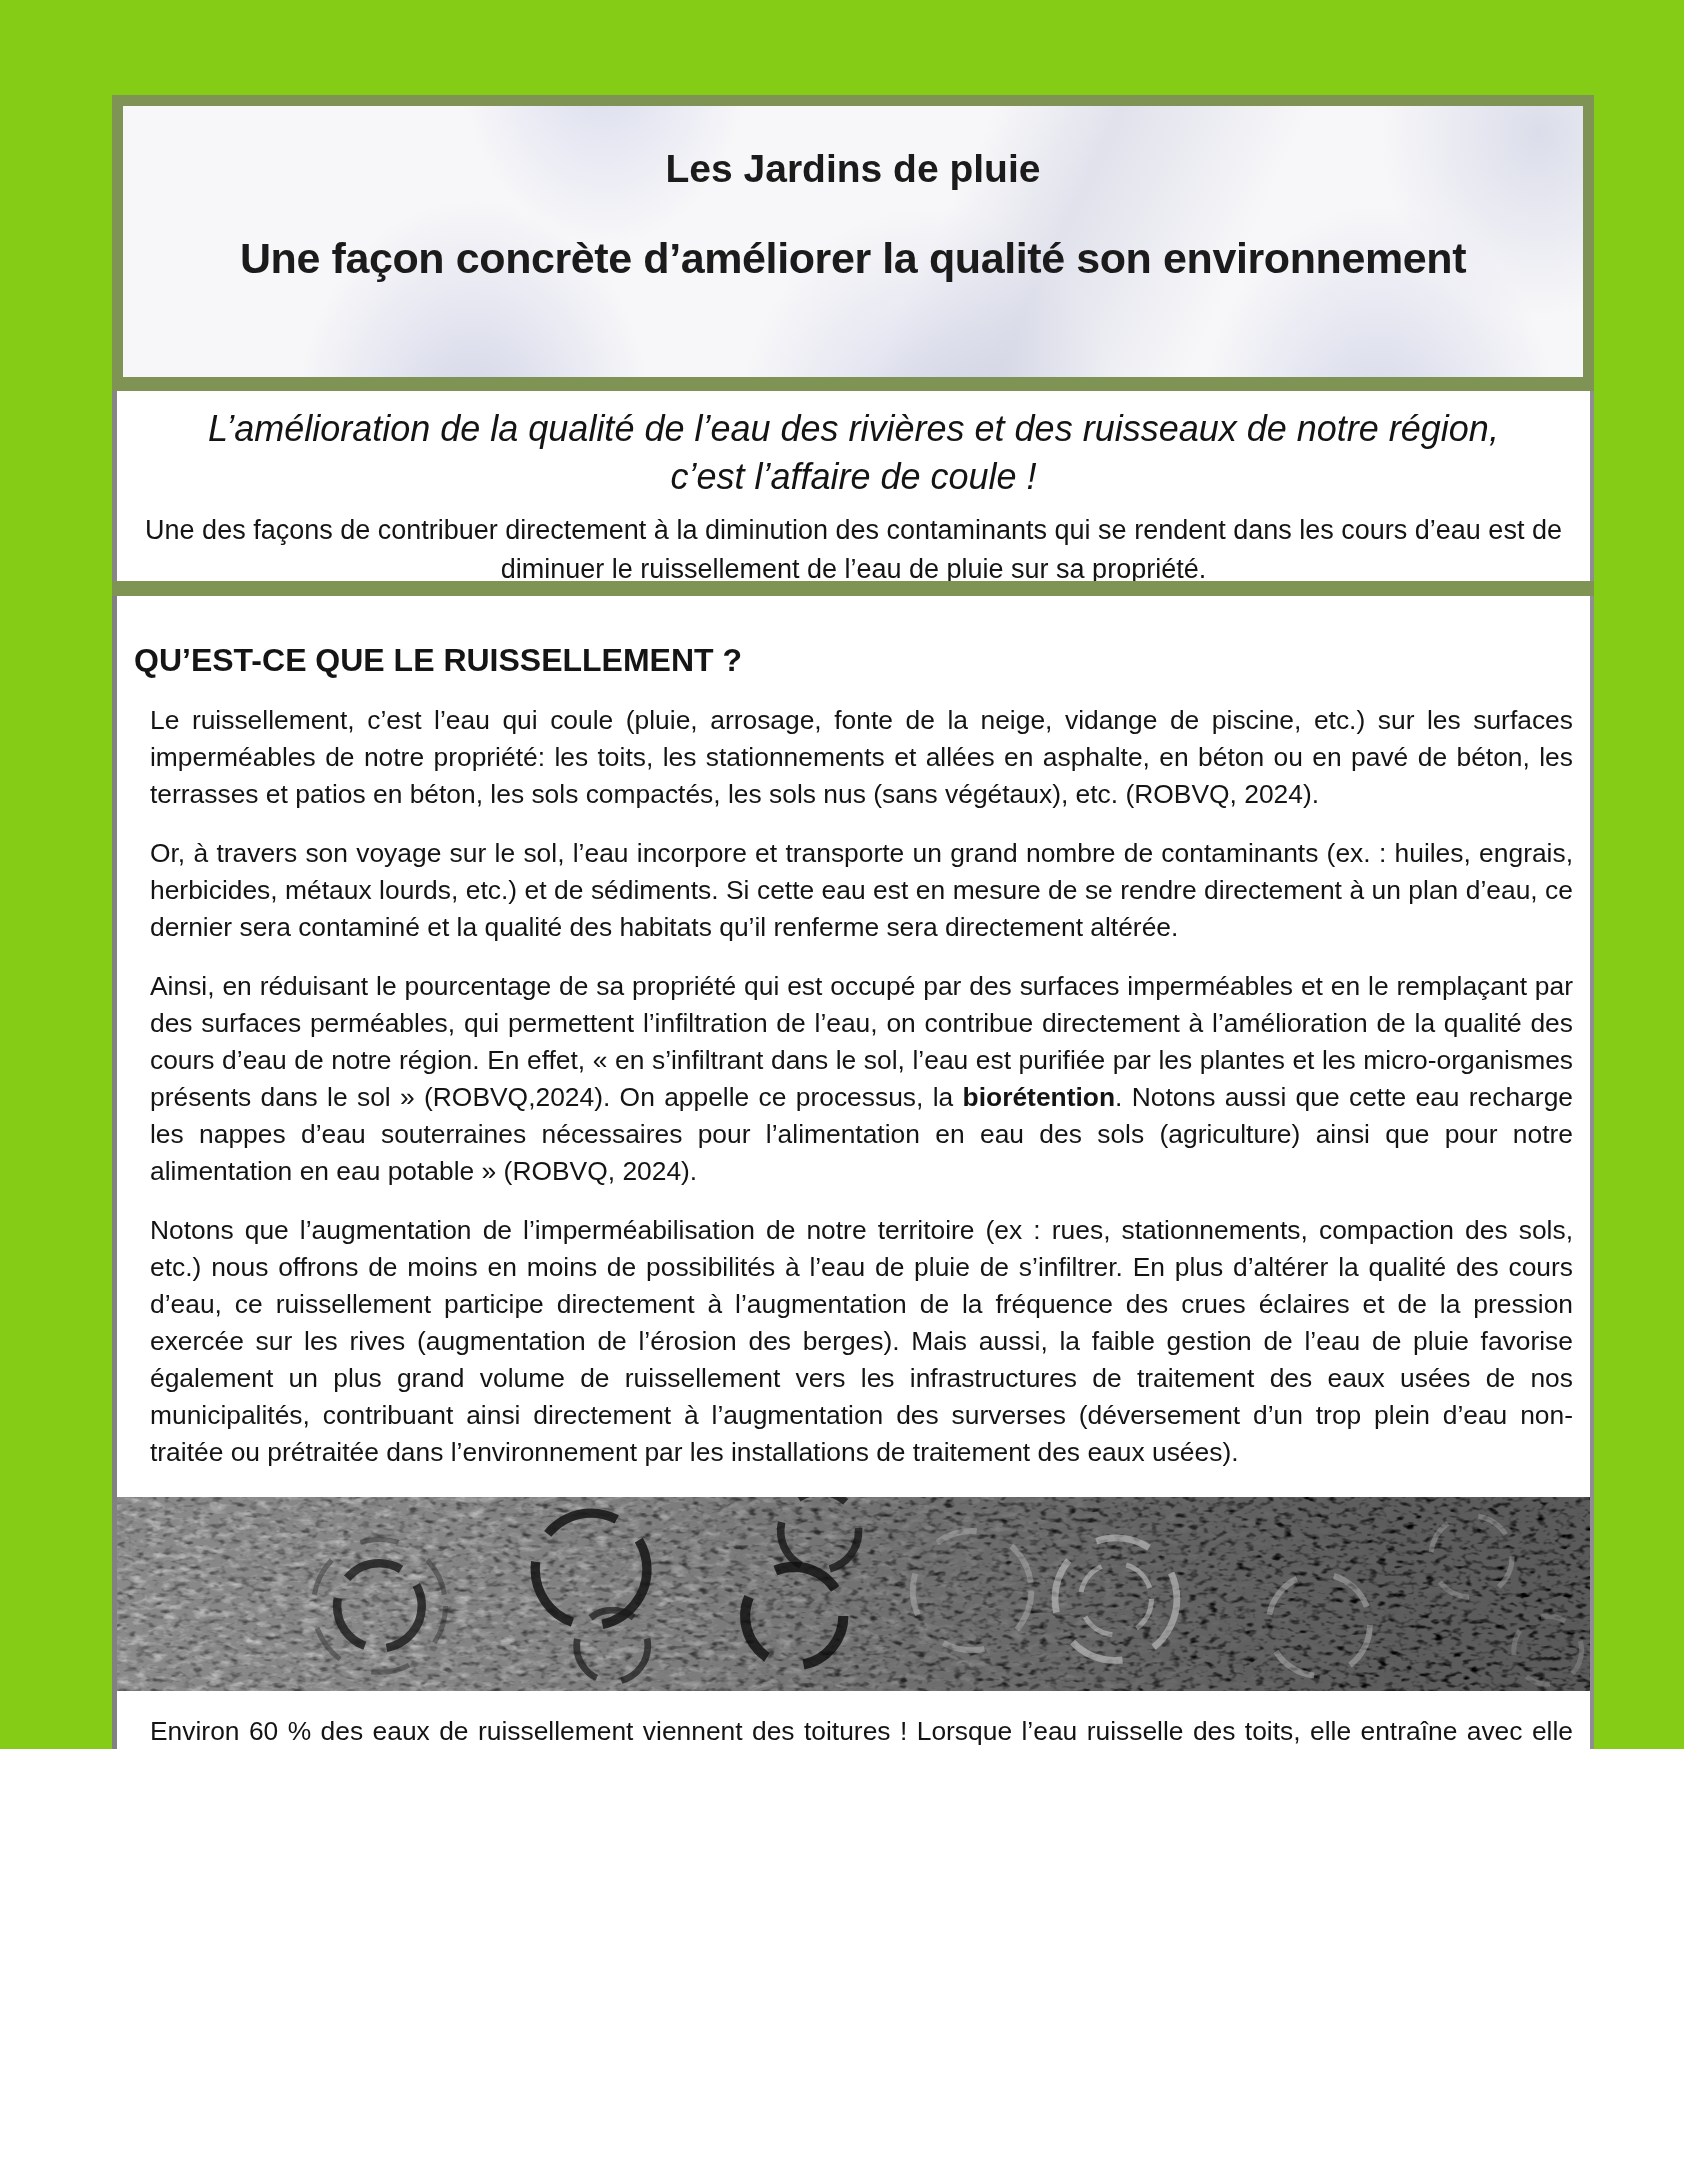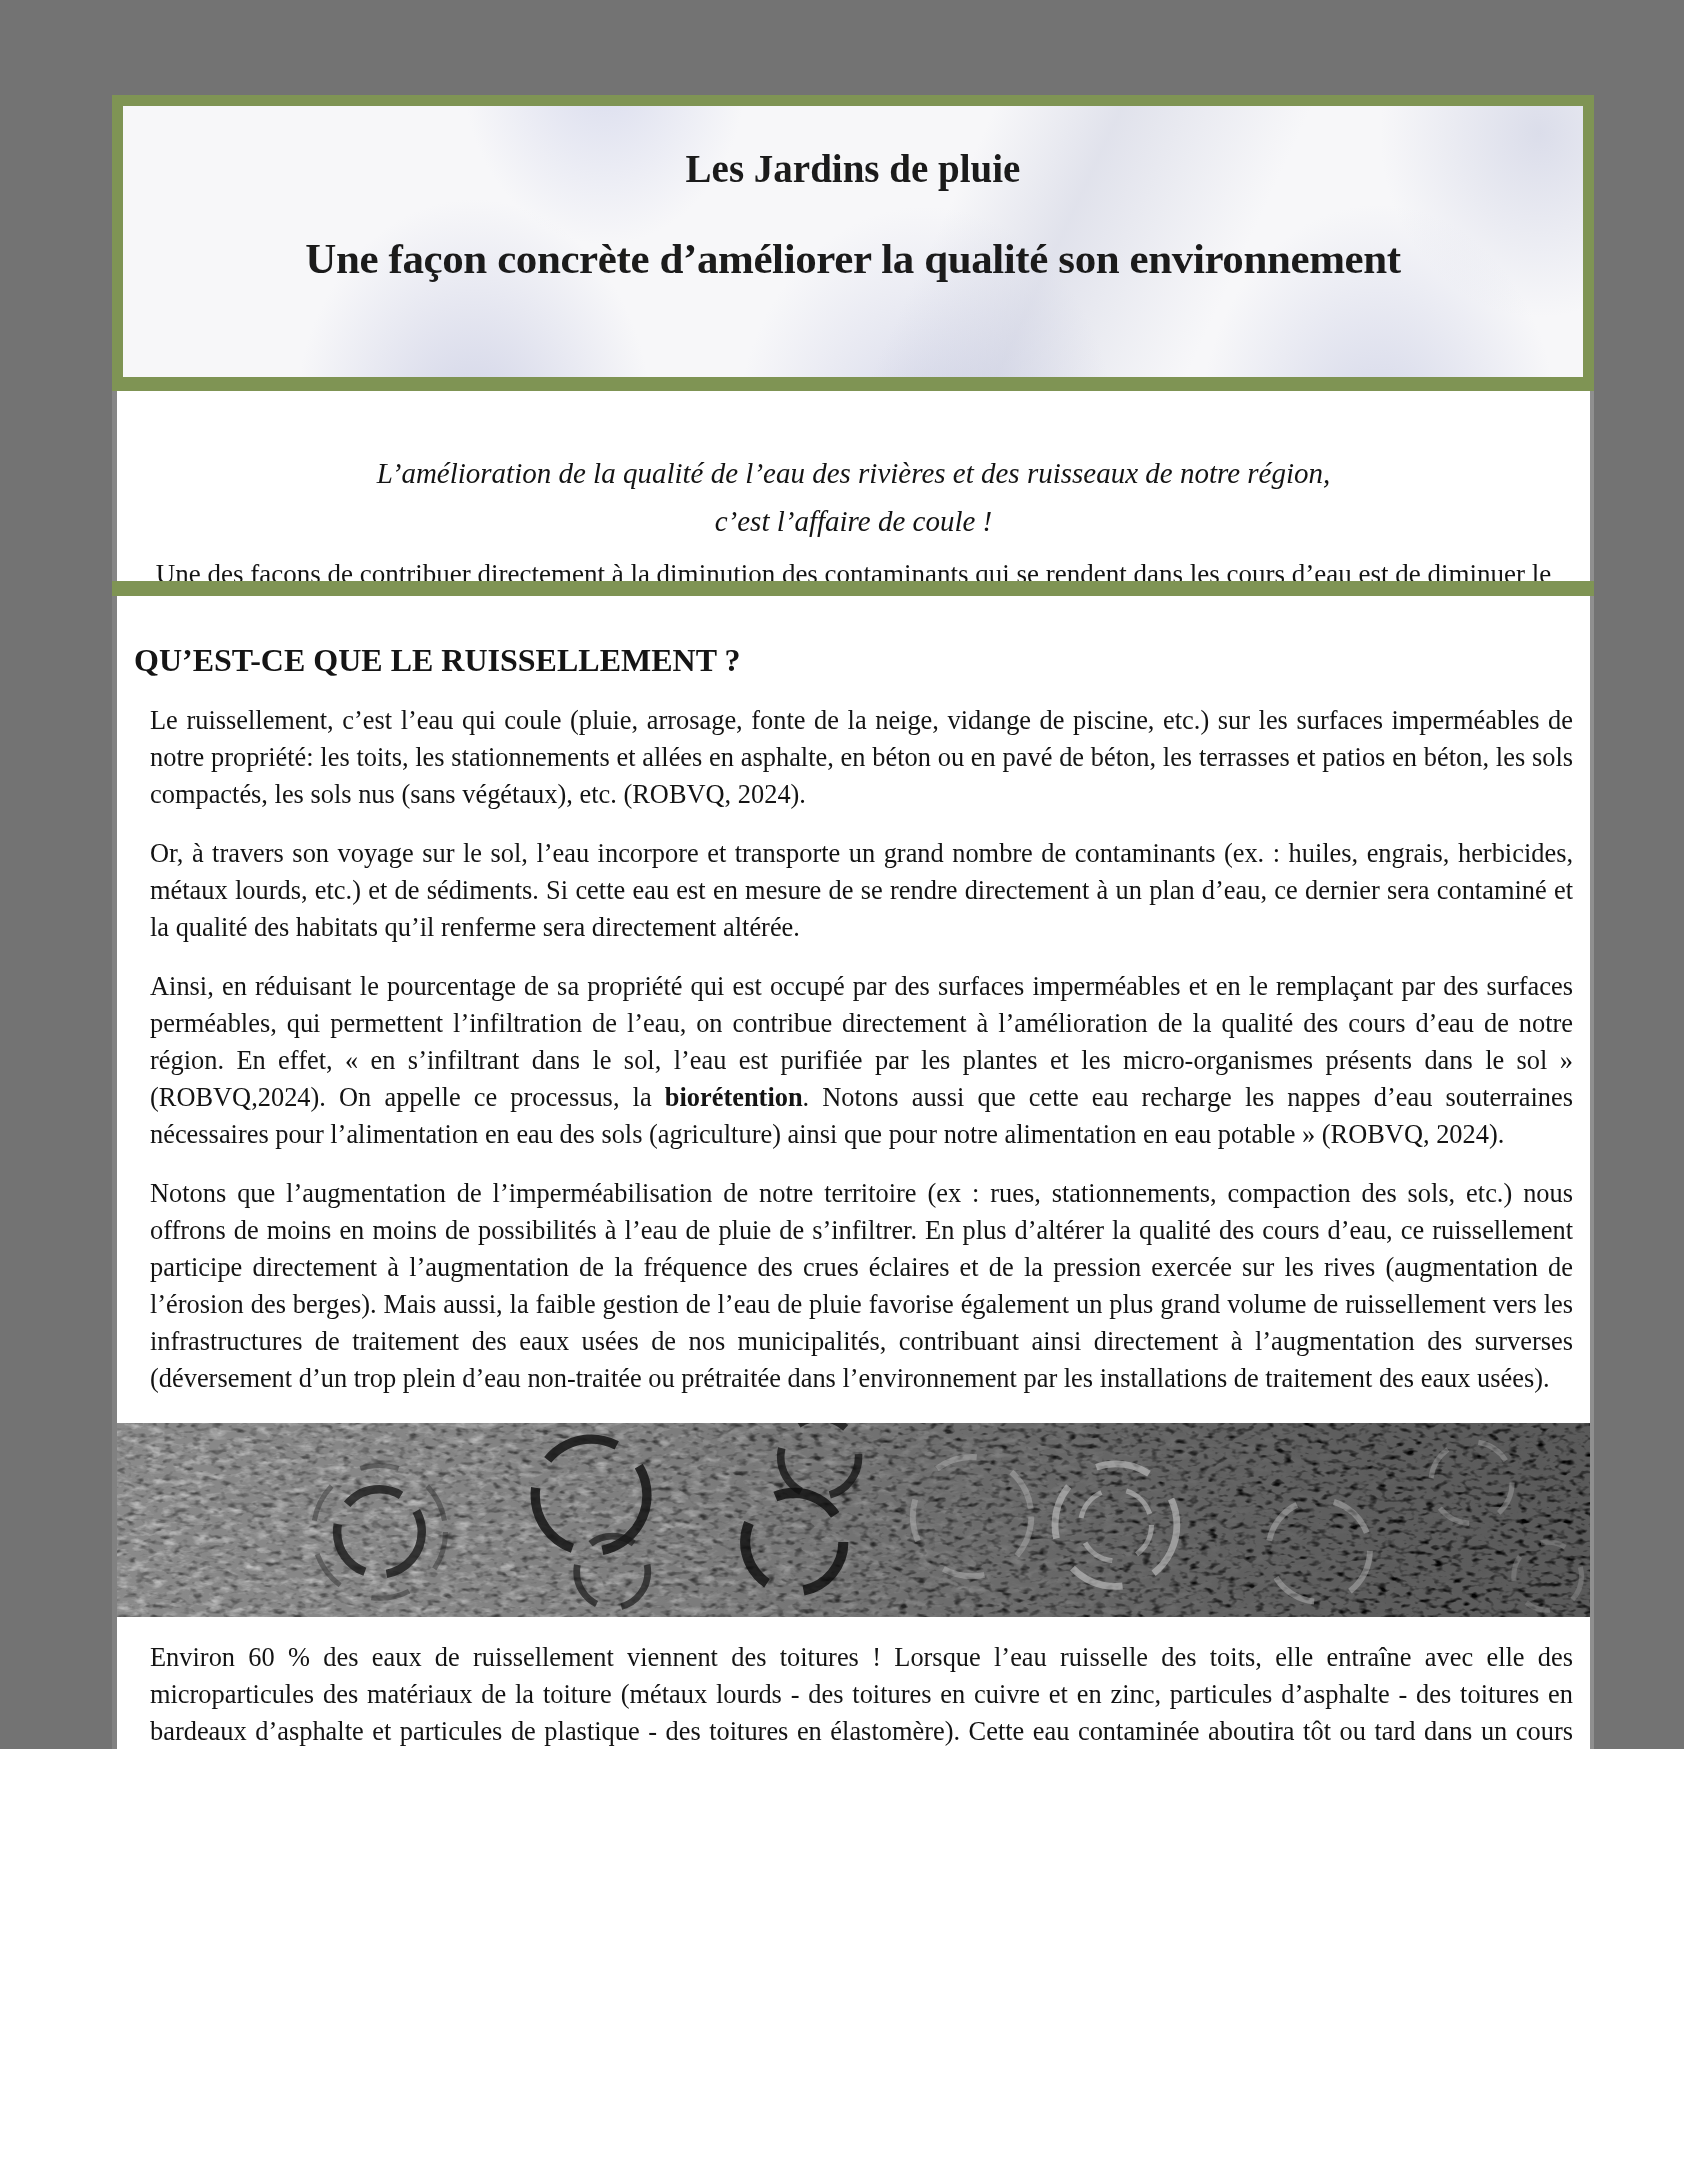--- a/index.html
+++ b/index.html
@@ -1,21 +1,21 @@
 <!DOCTYPE html>
 <html lang="fr" style="font-size:13.6px"><head>
 <meta charset="utf-8">
 <style>
   html,body{margin:0;padding:0;background:#ffffff;}
   .page{
     position:relative;
     width:1685px;height:1749px;
-    background:#737373;
+    background:#84cc16;
     overflow:hidden;
-    font-family:Liberation Serif, serif;
+    font-family:Liberation Sans, sans-serif;
     color:#111;
     -webkit-font-smoothing:antialiased;
   }
   .doc{position:absolute;left:112px;top:95px;width:1482px;}
 
   
   .header-box{
     box-sizing:border-box;
     position:relative;
     height:296px;
@@ -54,23 +54,22 @@
     height:190px;
     border-left:5.1px solid #868686;
     border-right:4.3px solid #8f8f8f;
     background:#ffffff;
     text-align:center;
     padding-top:13.6px;
     overflow:hidden;
   }
   .intro-tagline{
     font-style:italic;
-    font-size:29px;line-height:48px;
+    font-size:36px;line-height:48px;
     color:#141414;
-    margin-top:44px;
   }
   .intro-paragraph{
     margin-top:10.2px;
     padding:0 23px;
     font-size:27px;line-height:39px;
     color:#141414;
   }
 
   .green-divider{height:15.3px;background:#7f9454;}
 

